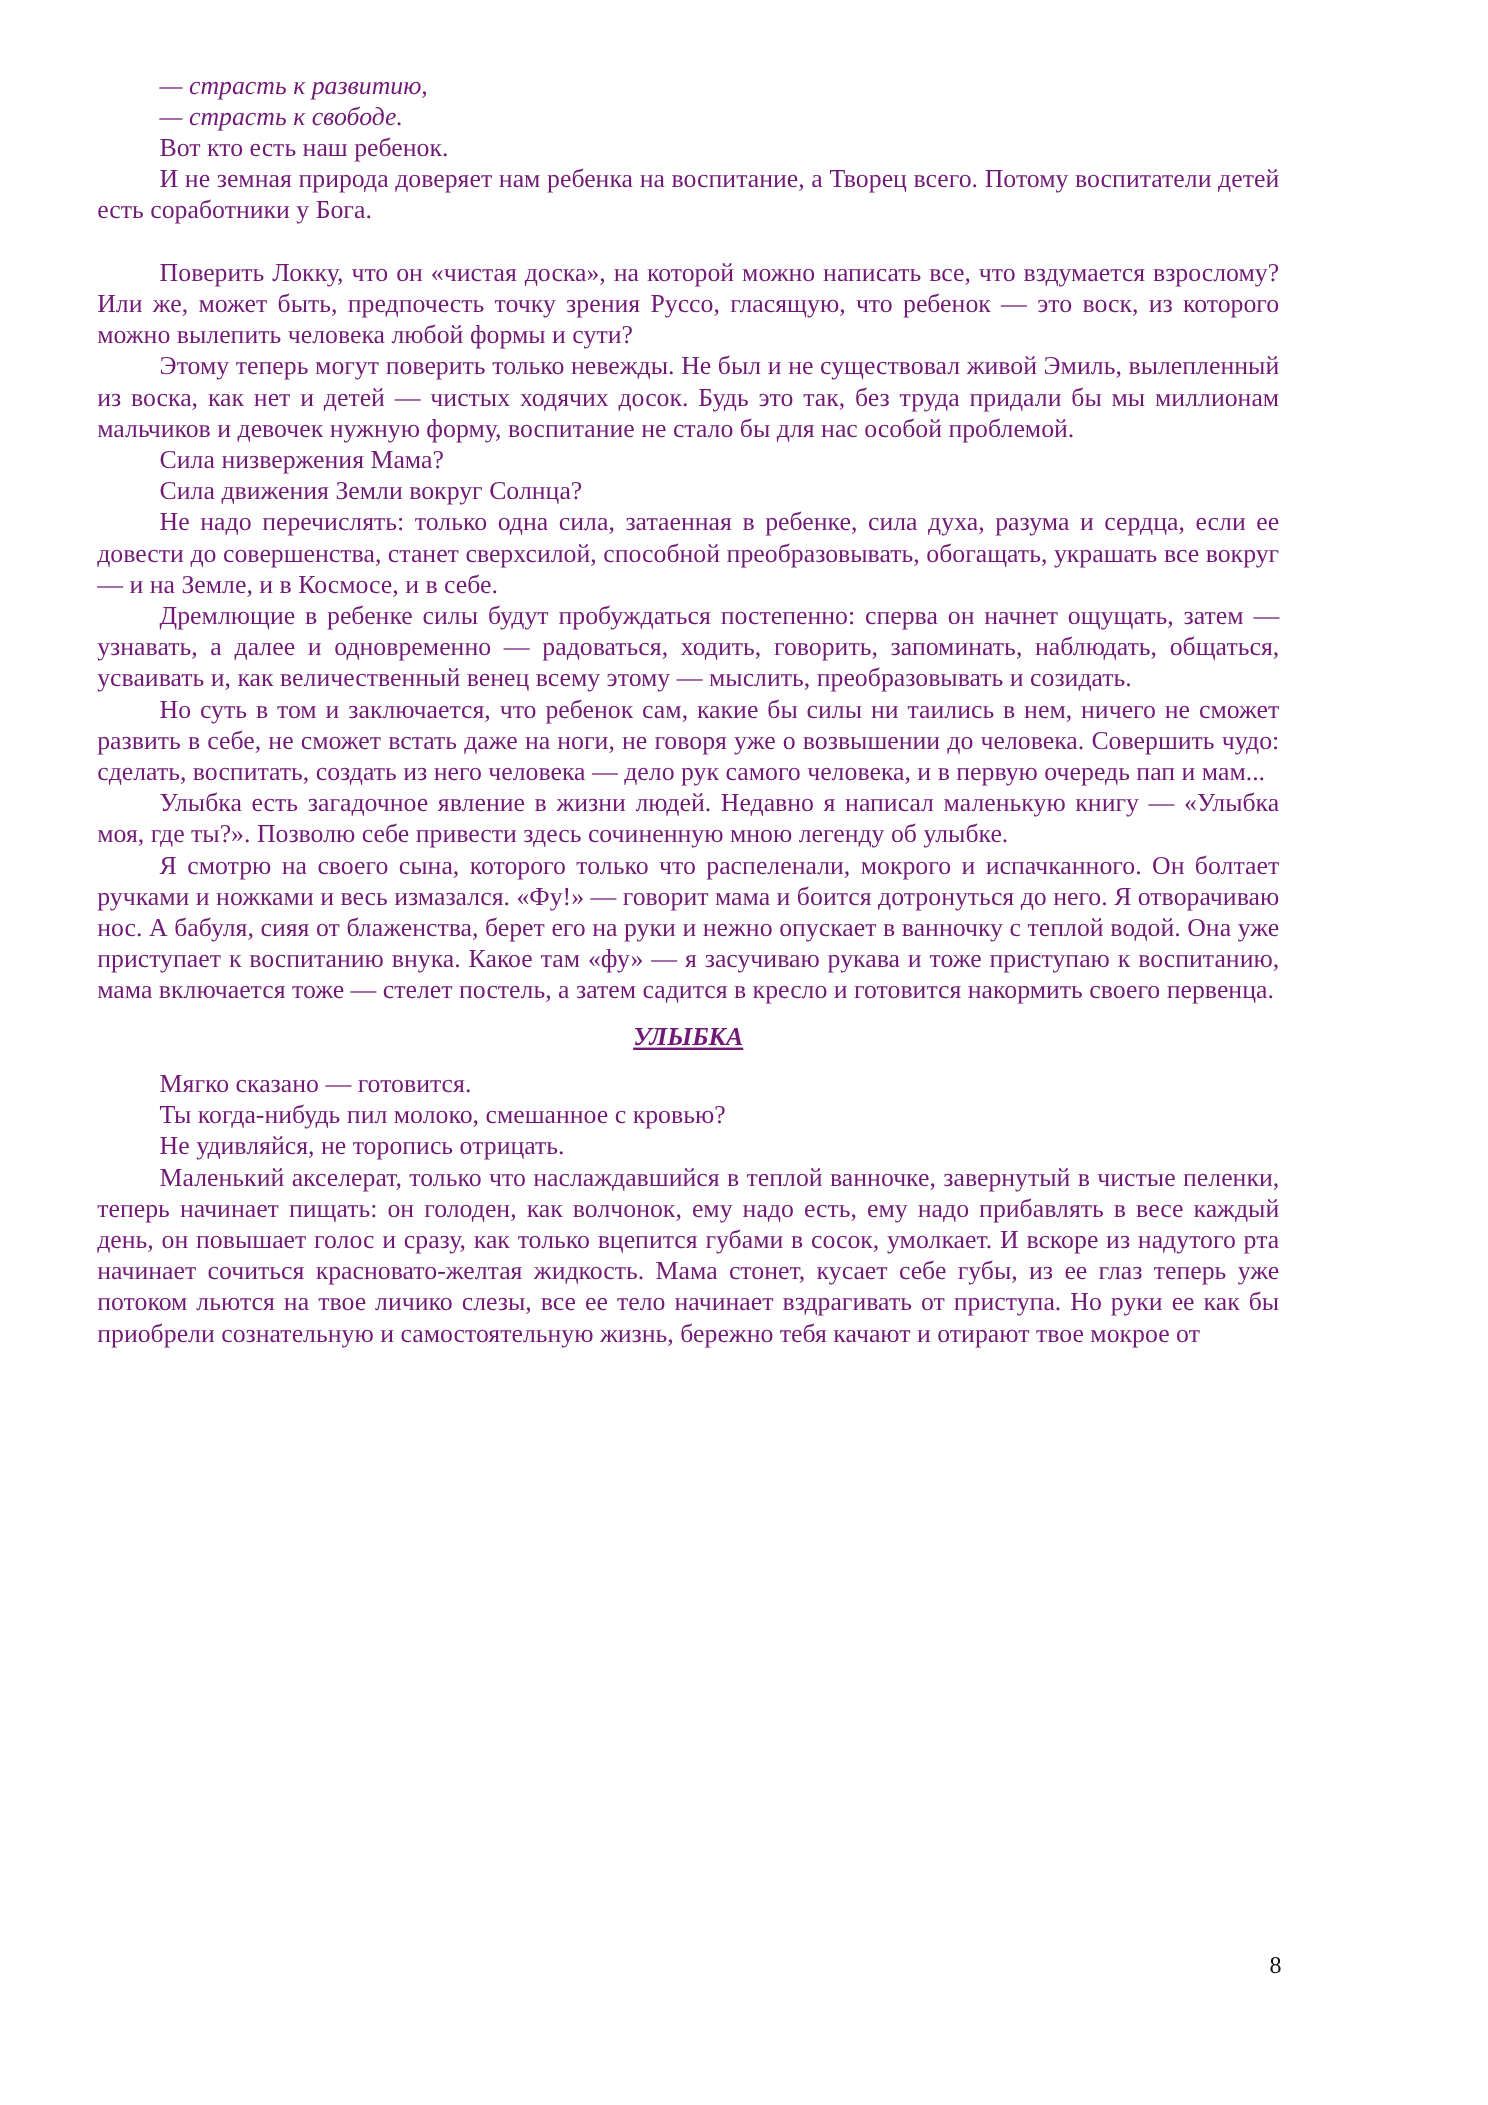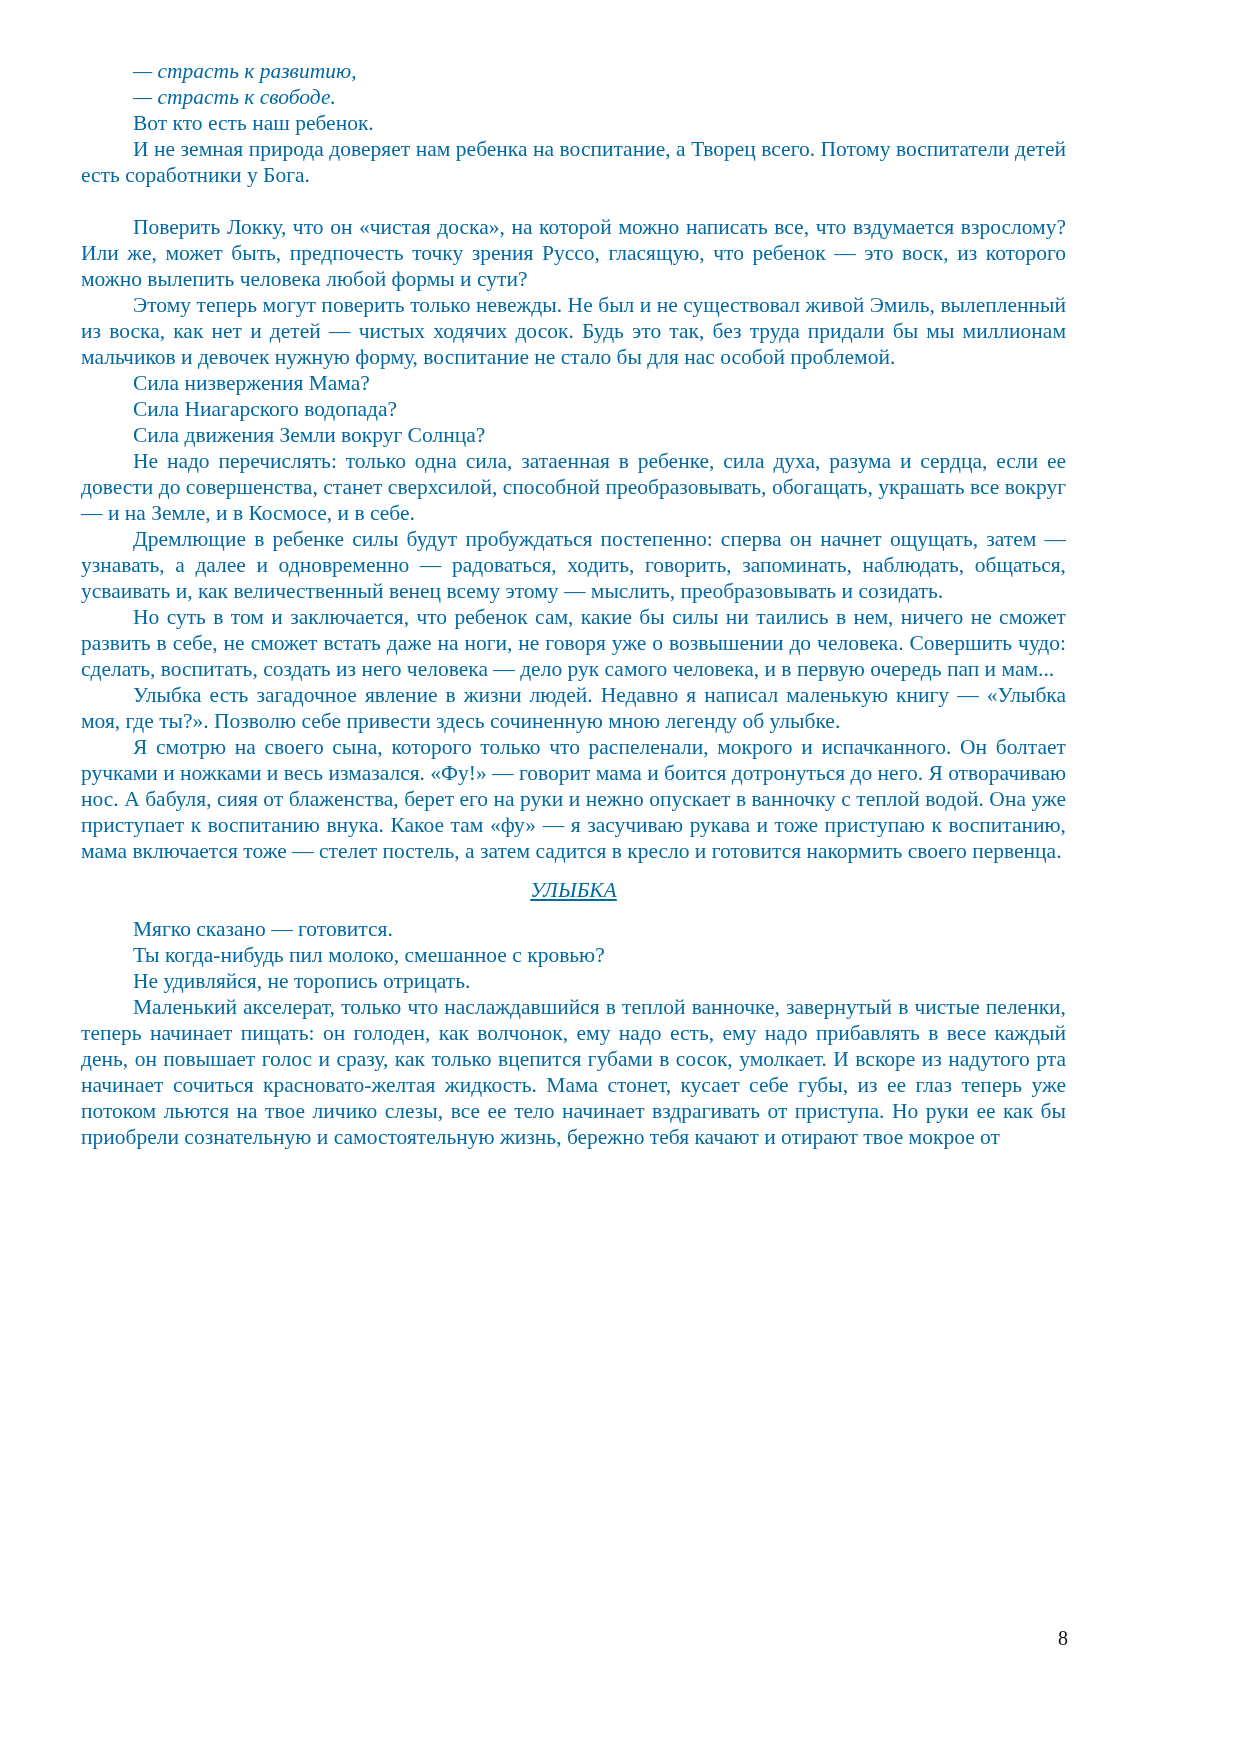--- a/index.html
+++ b/index.html
@@ -4,28 +4,28 @@
 <style>
   html, body { margin: 0; padding: 0; background: #ffffff; }
   body { width: 1240px; height: 1754px; position: relative; overflow: hidden; }
   .page {
     position: absolute;
     left: 81px; top: 58px;
     width: 985px;
     font-family: "Liberation Serif", "DejaVu Serif", serif;
     font-size: 21.5px;
     line-height: 26px;
-    color: #0369a1;
+    color: #701a75;
   }
   .p { margin: 0; text-align: justify; text-indent: 52px; }
   .it { }
   .dash-item { margin: 0; padding-left: 52px; font-style: italic; }
   .gap { height: 26px; }
   .heading {
-    margin: 0; text-align: center; font-style: italic; font-weight: normal;
+    margin: 0; text-align: center; font-style: italic; font-weight: bold;
     text-decoration: underline; padding: 13px 0 13px 0;
   }
   .pagenum {
     position: absolute; left: 1058px; top: 1627px;
     font-family: "Liberation Serif", "DejaVu Serif", serif;
     font-size: 20px; color: #111;
   }
 </style>
 </head>
 <body>
@@ -34,21 +34,20 @@
   <p class="dash-item">— страсть к развитию,</p>
   <p class="dash-item">— страсть к свободе.</p>
   <p class="p it">Вот кто есть наш ребенок.</p>
   <p class="p it">И не земная природа доверяет нам ребенка на воспитание, а Творец всего. Потому воспитатели детей есть соработники у Бога.</p>
 
   <div class="gap"></div>
 
   <p class="p">Поверить Локку, что он «чистая доска», на которой можно написать все, что вздумается взрослому? Или же, может быть, предпочесть точку зрения Руссо, гласящую, что ребенок — это воск, из которого можно вылепить человека любой формы и сути?</p>
   <p class="p">Этому теперь могут поверить только невежды. Не был и не существовал живой Эмиль, вылепленный из воска, как нет и детей — чистых ходячих досок. Будь это так, без труда придали бы мы миллионам мальчиков и девочек нужную форму, воспитание не стало бы для нас особой проблемой.</p>
   <p class="p">Сила низвержения Мама?</p>
-  <p class="p">Сила Ниагарского водопада?</p>
   <p class="p">Сила движения Земли вокруг Солнца?</p>
   <p class="p">Не надо перечислять: только одна сила, затаенная в ребенке, сила духа, разума и сердца, если ее довести до совершенства, станет сверхсилой, способной преобразовывать, обогащать, украшать все вокруг — и на Земле, и в Космосе, и в себе.</p>
   <p class="p">Дремлющие в ребенке силы будут пробуждаться постепенно: сперва он начнет ощущать, затем — узнавать, а далее и одновременно — радоваться, ходить, говорить, запоминать, наблюдать, общаться, усваивать и, как величественный венец всему этому — мыслить, преобразовывать и созидать.</p>
   <p class="p">Но суть в том и заключается, что ребенок сам, какие бы силы ни таились в нем, ничего не сможет развить в себе, не сможет встать даже на ноги, не говоря уже о возвышении до человека. Совершить чудо: сделать, воспитать, создать из него человека — дело рук самого человека, и в первую очередь пап и мам...</p>
   <p class="p">Улыбка есть загадочное явление в жизни людей. Недавно я написал маленькую книгу — «Улыбка моя, где ты?». Позволю себе привести здесь сочиненную мною легенду об улыбке.</p>
   <p class="p">Я смотрю на своего сына, которого только что распеленали, мокрого и испачканного. Он болтает ручками и ножками и весь измазался. «Фу!» — говорит мама и боится дотронуться до него. Я отворачиваю нос. А бабуля, сияя от блаженства, берет его на руки и нежно опускает в ванночку с теплой водой. Она уже приступает к воспитанию внука. Какое там «фу» — я засучиваю рукава и тоже приступаю к воспитанию, мама включается тоже — стелет постель, а затем садится в кресло и готовится накормить своего первенца.</p>
 
   <p class="heading">УЛЫБКА</p>
 
   <p class="p">Мягко сказано — готовится.</p>

